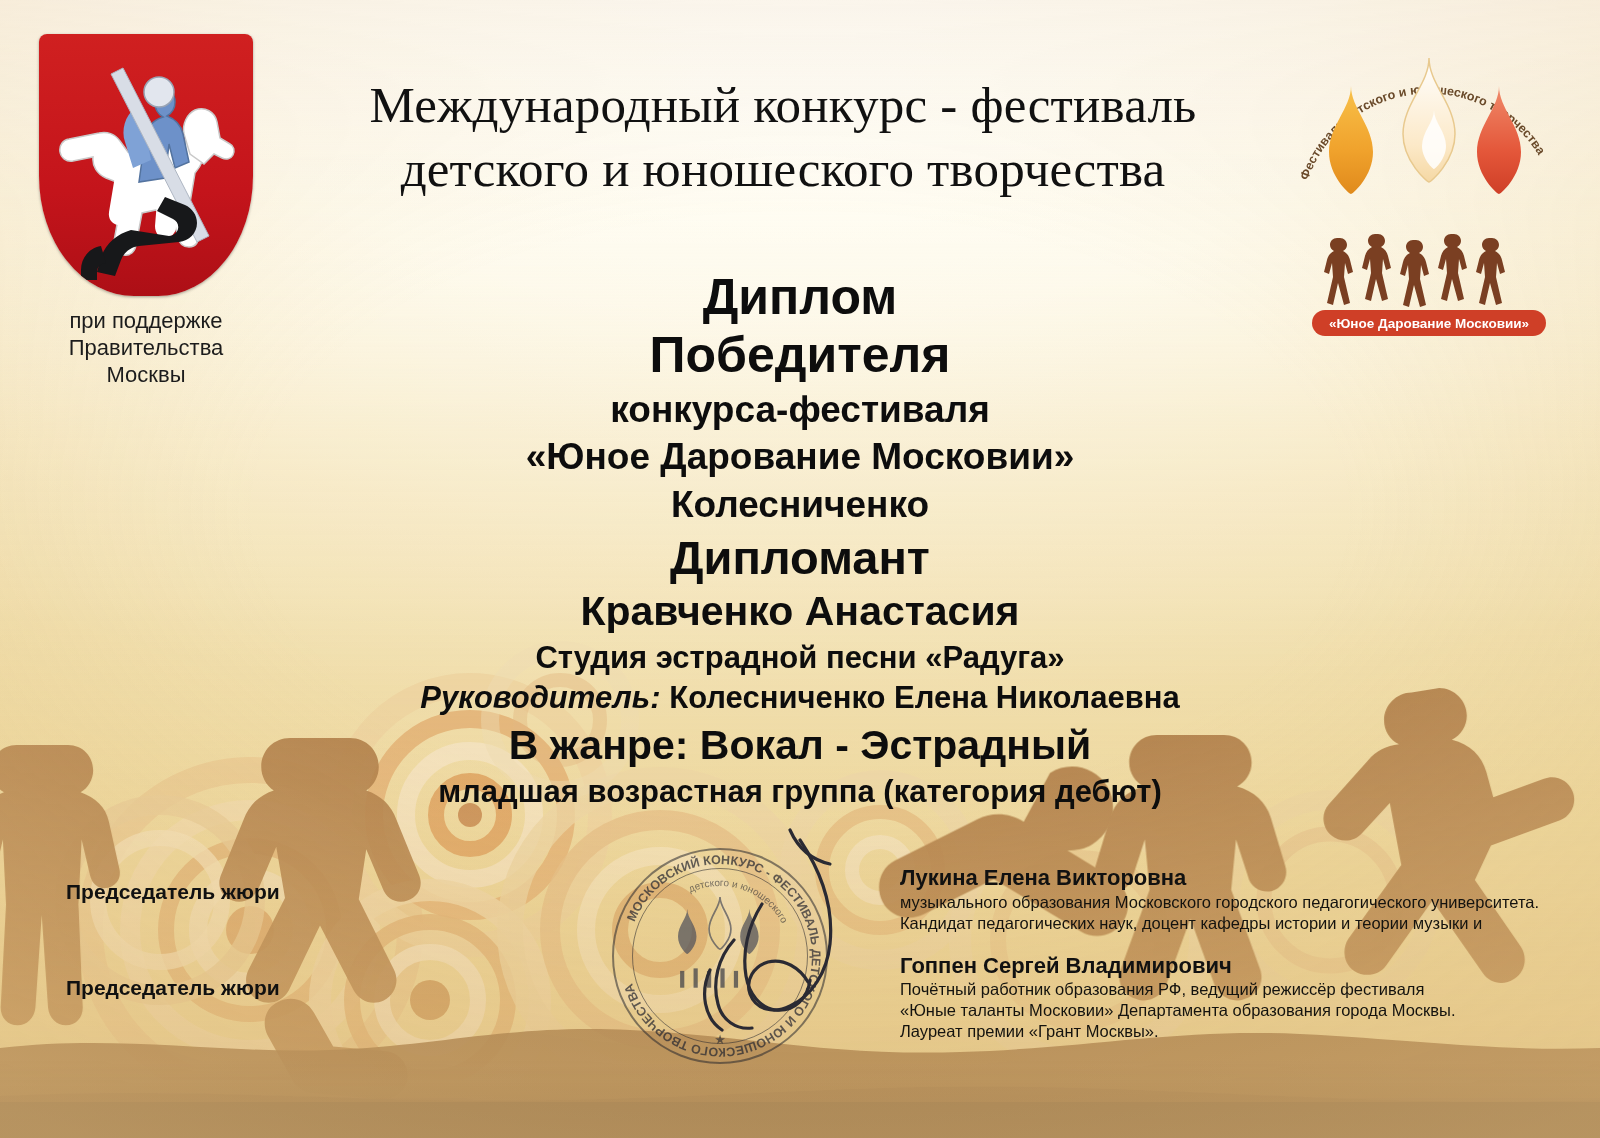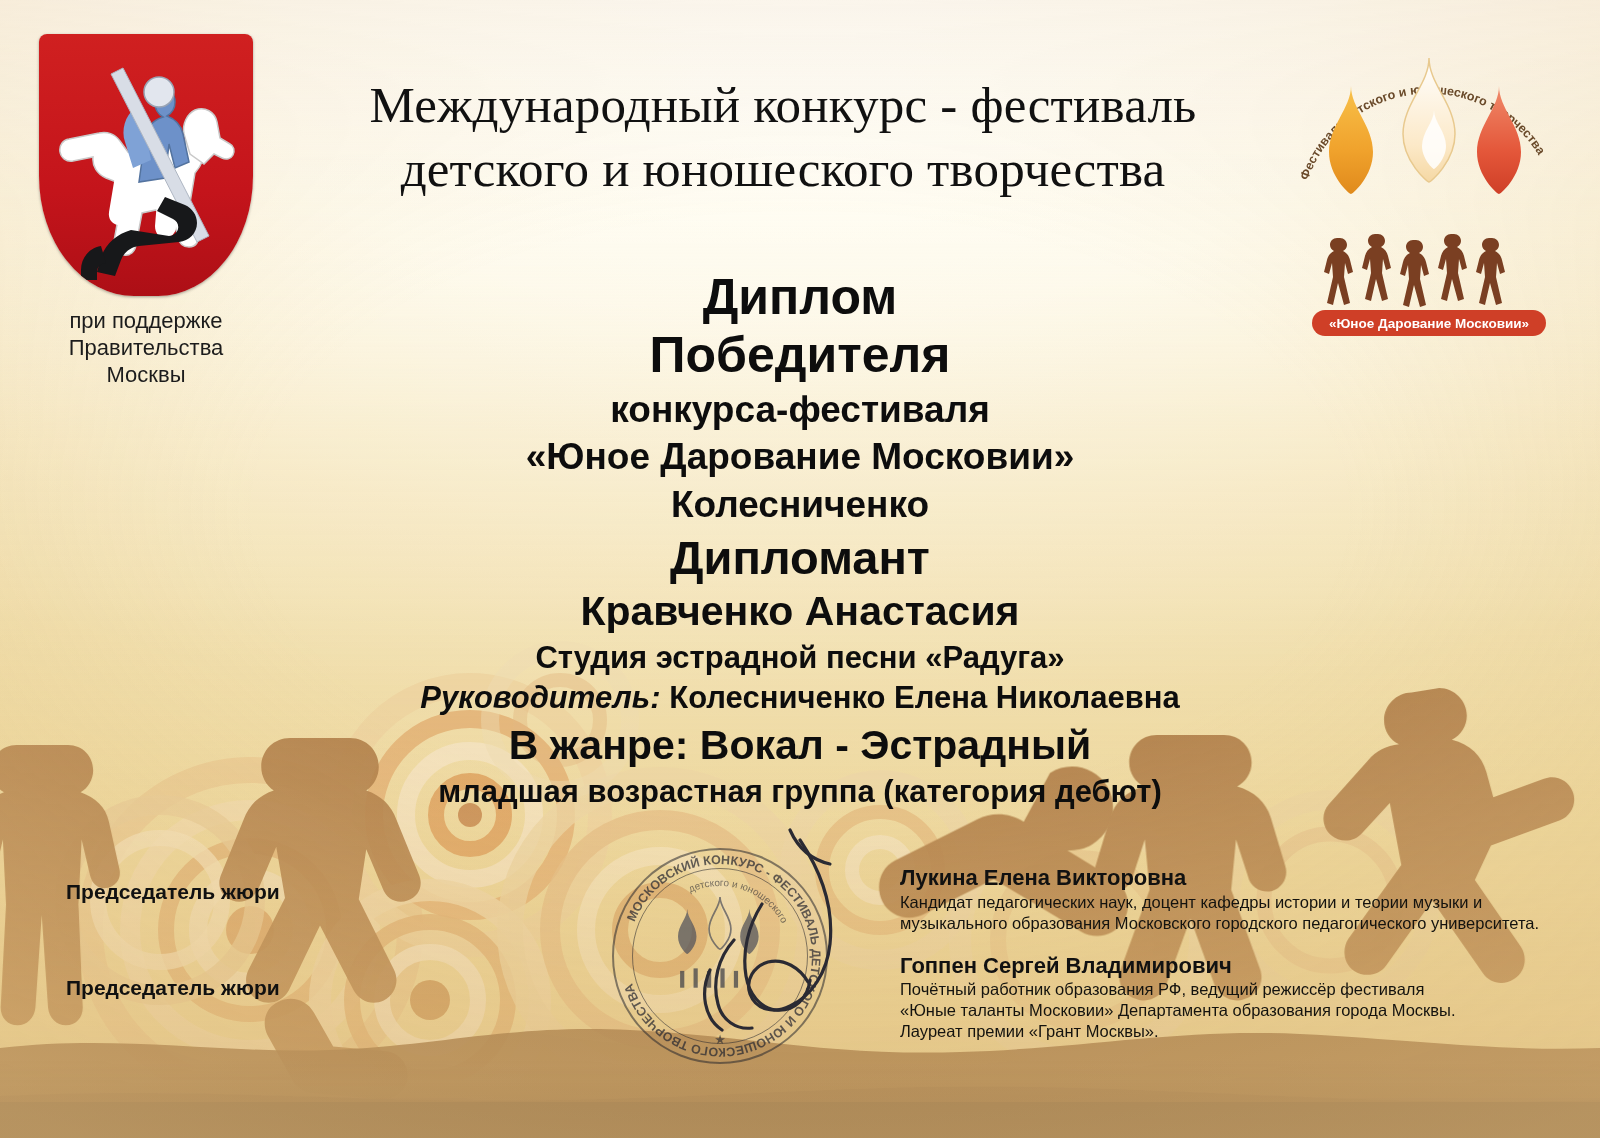--- a/index.html
+++ b/index.html
@@ -481,22 +481,22 @@
       <path d="M112 84 c-14 22-20 48-16 72 3 18 14 32 30 34 18 2 32-12 34-30"></path>
       <path d="M84 120 c-16 18-22 42-16 64 4 16 18 26 34 24"></path>
       <path d="M60 150 c-10 22-6 48 12 60"></path>
       <path d="M140 10 c8 18 22 30 40 34"></path>
     </g>
   </svg>
 
   <div class="sign-right">
     <div class="person">
       <div class="pname">Лукина Елена Викторовна</div>
+      <div class="pdesc">музыкального образования  Московского городского педагогического университета.</div>
       <div class="pdesc">Кандидат педагогических наук, доцент кафедры истории и теории музыки и</div>
-      <div class="pdesc">музыкального образования  Московского городского педагогического университета.</div>
     </div>
     <div class="person" style="margin-top:14px;">
       <div class="pname">Гоппен Сергей Владимирович</div>
       <div class="pdesc">Почётный работник образования РФ, ведущий режиссёр фестиваля</div>
       <div class="pdesc">«Юные таланты Московии» Департамента образования города Москвы.</div>
       <div class="pdesc">Лауреат премии «Грант Москвы».</div>
     </div>
   </div>
 
 </div>

